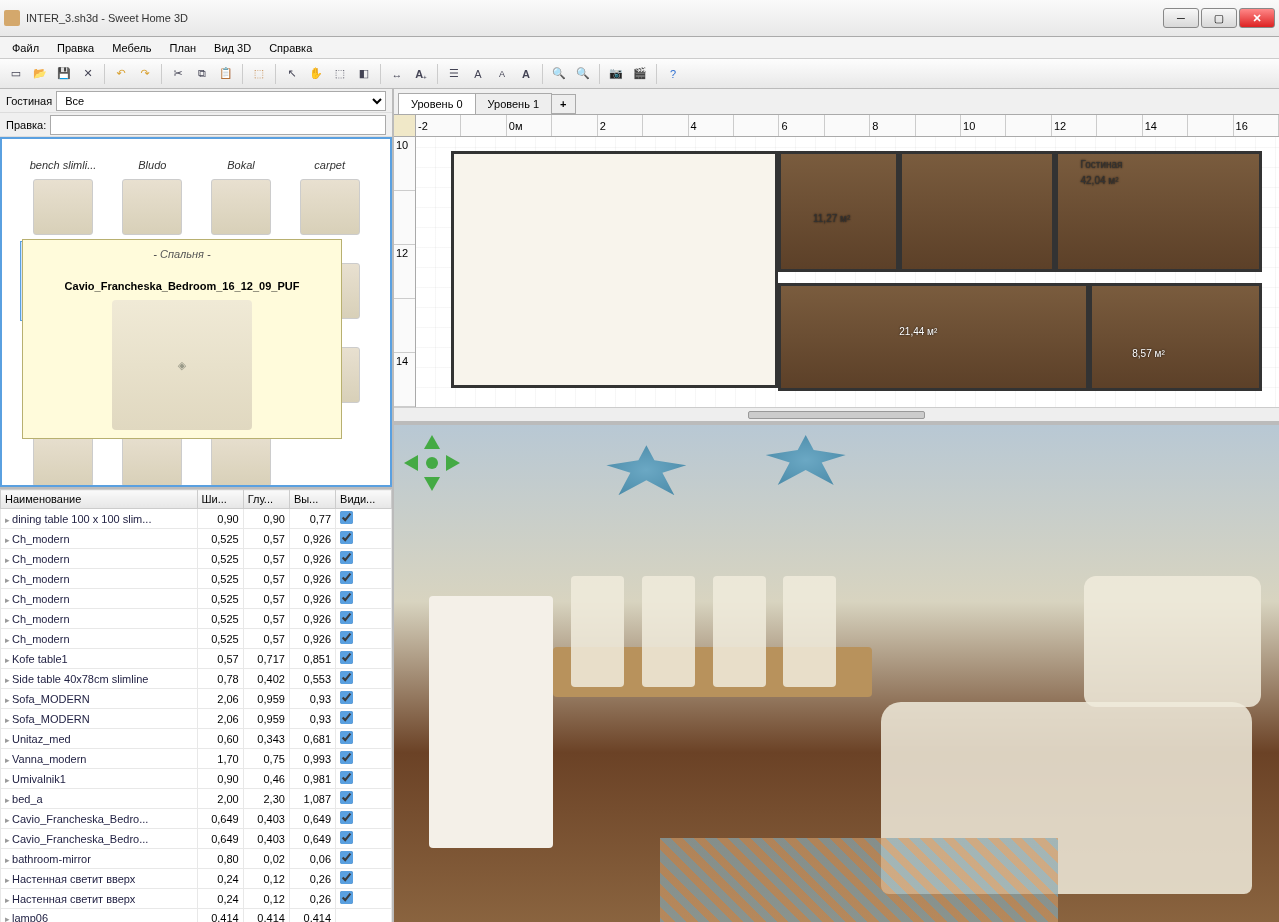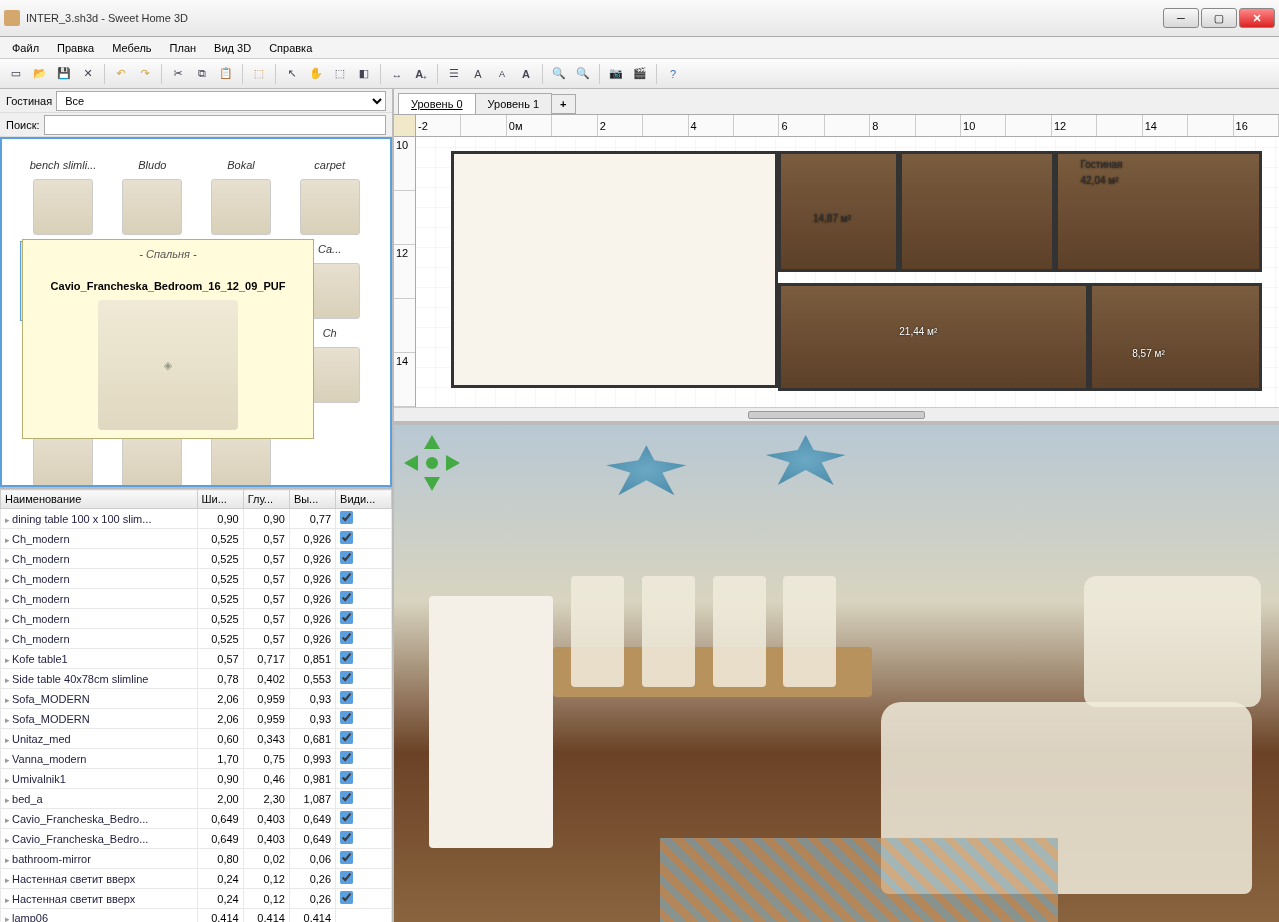--- a/index.html
+++ b/index.html
@@ -26,37 +26,37 @@
 .catrow, .searchrow { height: 24px; display: flex; align-items: center; padding: 2px 6px; gap: 4px; background: #f0f0f0; border-bottom: 1px solid #ddd; }
 .catrow select, .searchrow input { flex: 1; height: 20px; border: 1px solid #aaa; padding: 0 4px; font-size: 11px; background: #fff; }
 
 .catalog { height: 350px; border: 2px solid #5aa0e0; background: #fff; overflow: hidden; position: relative; padding: 18px; }
 .catalog-grid { display: grid; grid-template-columns: repeat(4, 1fr); gap: 4px; }
 .cat-item { height: 80px; display: flex; flex-direction: column; align-items: center; cursor: pointer; padding: 2px; font-style: italic; color: #333; }
 .cat-item.selected { background: #cce4ff; border: 1px solid #5aa0e0; }
 .cat-item .thumb { flex: 1; width: 60px; background: linear-gradient(#e8e0d0,#d8d0b8); border: 1px solid #ccc; border-radius: 3px; margin-top: 4px; }
 .cat-item .label { height: 16px; overflow: hidden; text-overflow: ellipsis; white-space: nowrap; width: 80px; text-align: center; }
 
-.tooltip { position: absolute; left: 20px; top: 100px; width: 292px; background: #fffbdb; border: 1px solid #b8b070; padding: 8px; z-index: 100; text-align: center; }
+.tooltip { position: absolute; left: 20px; top: 100px; width: 320px; background: #fffbdb; border: 1px solid #b8b070; padding: 8px; z-index: 100; text-align: center; }
 .tooltip .cat { font-style: italic; color: #555; }
 .tooltip .name { font-weight: bold; margin: 20px 0 8px; }
 .tooltip .preview { width: 140px; height: 130px; margin: 0 auto; background: linear-gradient(#f0ead6,#e0d8c0); border-radius: 4px; display:flex;align-items:center;justify-content:center; color:#998; }
 
 .proplist { flex: 1; background: #fff; overflow: auto; border-top: 2px solid #bbb; }
 .proplist table { width: 100%; border-collapse: collapse; }
 .proplist th { background: linear-gradient(#fafafa,#e6e6e6); border: 1px solid #ccc; padding: 3px 4px; text-align: left; font-weight: normal; position: sticky; top: 0; }
 .proplist td { border: 1px solid #e8e8e8; padding: 2px 4px; height: 18px; }
 .proplist td.num { text-align: right; }
 .proplist td.name { color:#224; }
 .proplist td.name::before { content:"▸ "; color:#999; font-size:9px; }
 .proplist input[type=checkbox] { accent-color: #5aa0e0; }
 
 .plan-tabs { height: 26px; background: #f0f0f0; display: flex; align-items: flex-end; padding: 0 4px; gap: 0; border-bottom: 1px solid #aaa; }
 .plan-tabs .tab { padding: 4px 12px; border: 1px solid #aaa; border-bottom: none; background: #eee; cursor: pointer; margin-right: -1px; }
-.plan-tabs .tab.active { background: #fff; text-decoration: underline; }
+.plan-tabs .tab.active { background: #fff; }
 .plan-tabs .addtab { padding: 3px 8px; border: 1px solid #aaa; background: #eee; cursor: pointer; font-weight: bold; }
 
 .plan { height: 310px; background: #fff; position: relative; overflow: hidden; border-bottom: 4px solid #bbb; }
 .ruler-h { height: 22px; background: #fafafa; border-bottom: 1px solid #aaa; display: flex; font-size: 10px; }
 .ruler-h .corner { width: 22px; border-right:1px solid #aaa; background:#f0e8c8; }
 .ruler-h .tick { flex:1; border-right:1px solid #ccc; padding-left:2px; display:flex; align-items:center; }
 .plan-body { display: flex; height: calc(100% - 36px); }
 .ruler-v { width: 22px; background: #fafafa; border-right: 1px solid #aaa; font-size: 10px; display:flex;flex-direction:column; }
 .ruler-v .tick { flex:1; border-bottom:1px solid #ccc; padding:2px; }
 .plan-canvas { flex: 1; background: repeating-linear-gradient(0deg,#fff,#fff 19px,#eee 20px), repeating-linear-gradient(90deg,#fff,#fff 19px,#eee 20px); background-blend-mode: multiply; position: relative; }
@@ -140,21 +140,21 @@
   <div class="tbtn" style="color:#3070d0">?</div>
 </div>
 
 <div class="main">
   <div class="left">
     <div class="catrow">
       <span>Гостиная</span>
       <select><option>Все</option></select>
     </div>
     <div class="searchrow">
-      <span>Поиск:</span>
+      <span>Правка:</span>
       <input type="text" style="">
     </div>
     <div class="catalog">
       <div class="catalog-grid" id="catalog-grid">
           <div class="cat-item">
             <div class="label">bench slimli...</div>
             <div class="thumb"></div>
           </div>
           <div class="cat-item">
             <div class="label">Bludo</div>
@@ -418,21 +418,21 @@
         <div class="ruler-v" id="ruler-v">
             <div class="tick">10</div>
             <div class="tick"></div>
             <div class="tick">12</div>
             <div class="tick"></div>
             <div class="tick">14</div>
           </div>
         <div class="plan-canvas">
           <div class="room light" style="left:4%;top:5%;width:38%;height:88%"></div>
           <div class="room" style="left:42%;top:5%;width:14%;height:45%"></div>
-          <div class="room-label" style="left:46%;top:28%;color:#333">14,87 м²</div>
+          <div class="room-label" style="left:46%;top:28%;color:#333">11,27 м²</div>
           <div class="room" style="left:56%;top:5%;width:18%;height:45%"></div>
           <div class="room" style="left:74%;top:5%;width:24%;height:45%"></div>
           <div class="room-label" style="left:77%;top:8%;color:#333">Гостиная</div>
           <div class="room-label" style="left:77%;top:14%;color:#333">42,04 м²</div>
           <div class="room" style="left:42%;top:54%;width:36%;height:40%"></div>
           <div class="room-label" style="left:56%;top:70%">21,44 м²</div>
           <div class="room" style="left:78%;top:54%;width:20%;height:40%"></div>
           <div class="room-label" style="left:83%;top:78%">8,57 м²</div>
         </div>
       </div>

